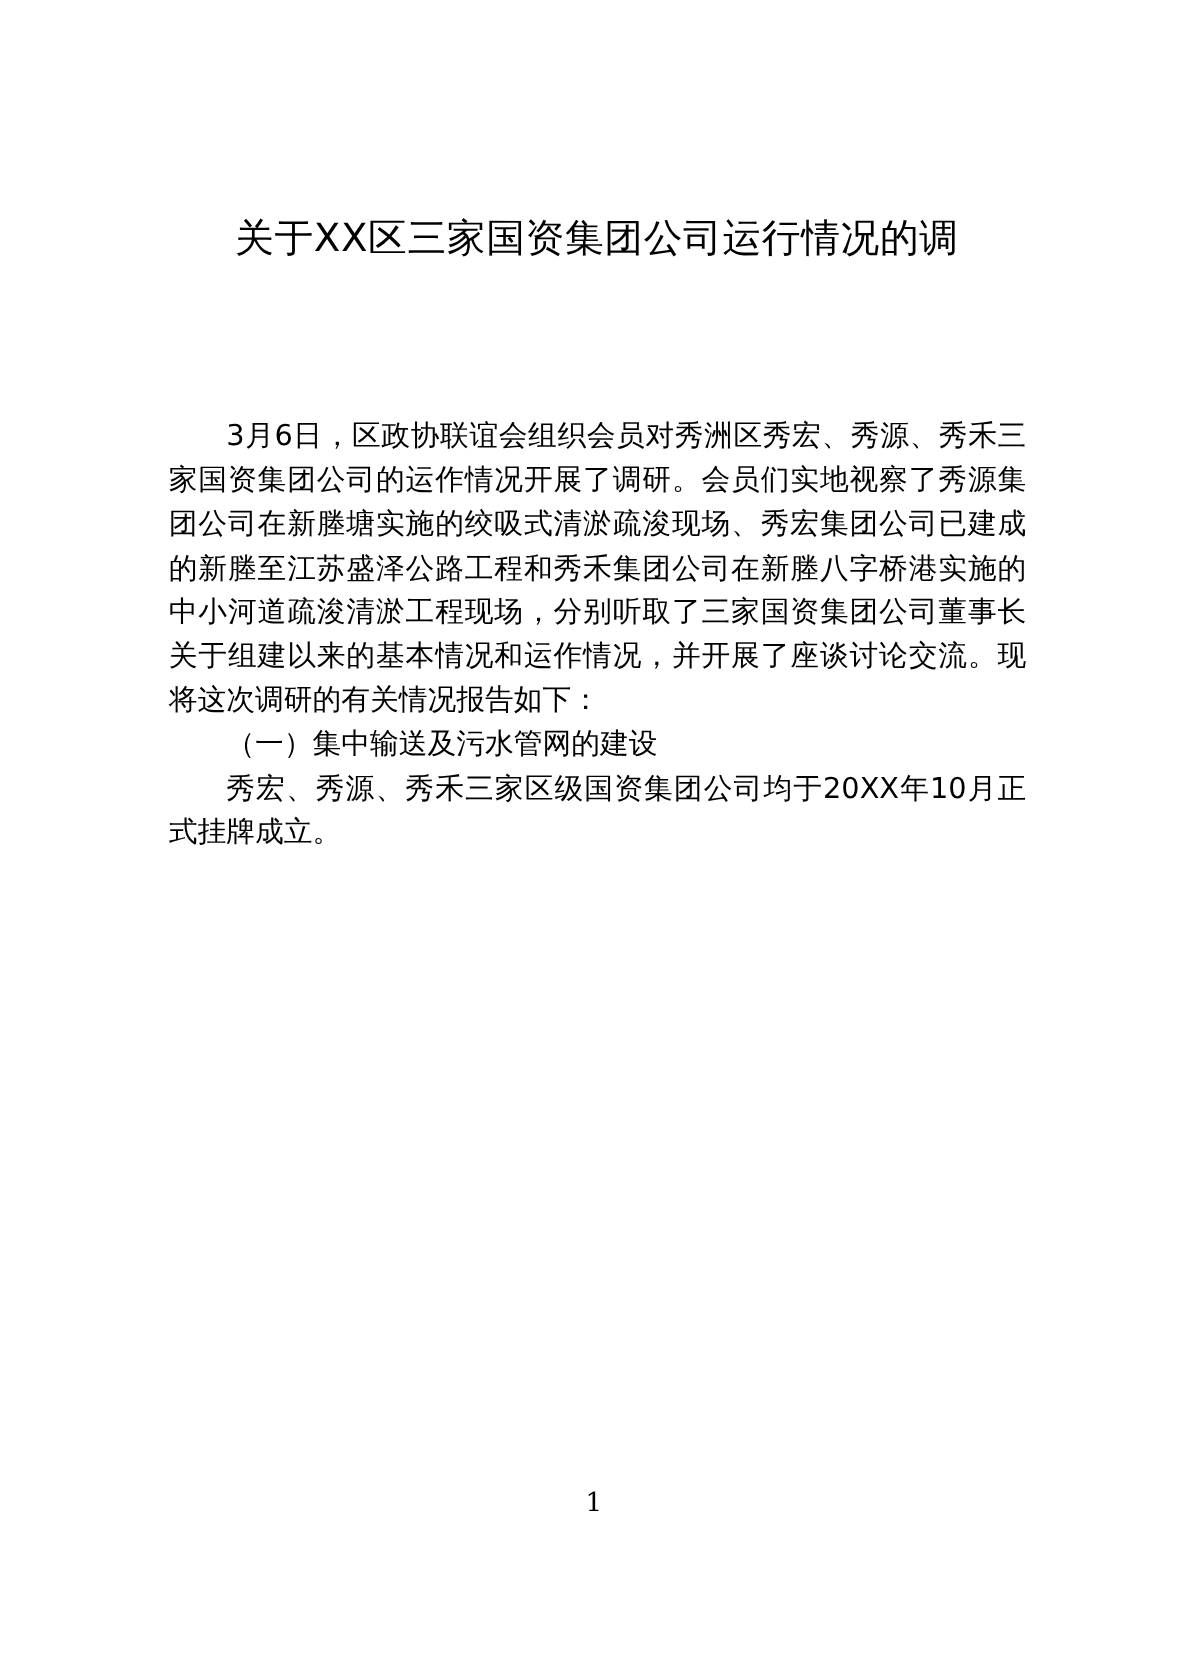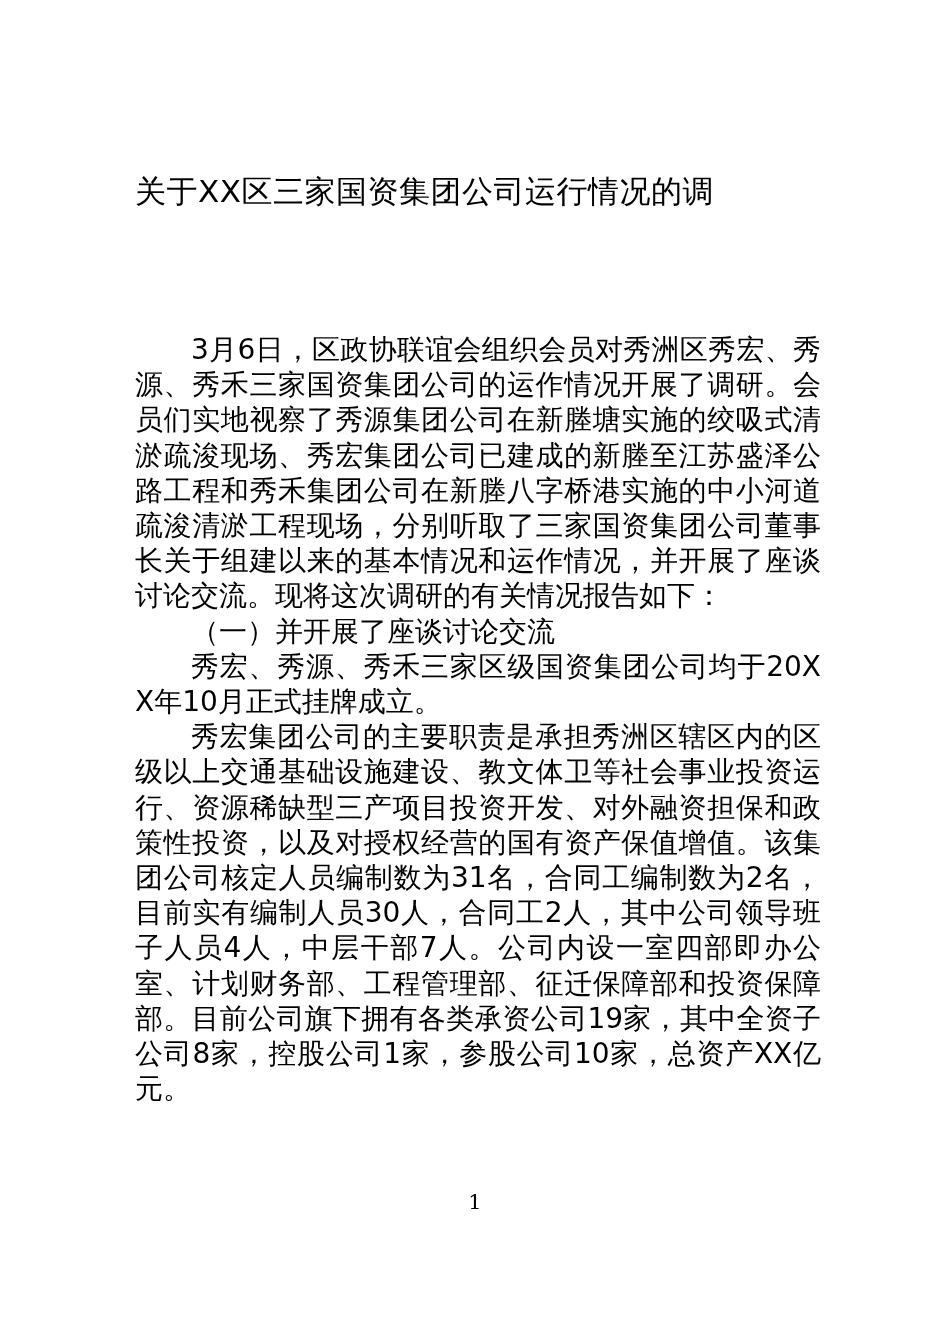--- a/index.html
+++ b/index.html
@@ -23,20 +23,21 @@
     width: 950px;
     height: 1344px;
     background: #ffffff;
   }
 
   .doc-title {
     position: absolute;
     left: 135px;
     top: 160px;
     width: 685px;
+    text-align: center;
     font-family: "DejaVu Sans", "Liberation Sans", sans-serif;
     font-size: 31px;
     line-height: 62px;
     letter-spacing: 0.5px;
     font-weight: 400;
     color: #000000;
   }
 
   .title-line {
     display: block;
@@ -46,21 +47,21 @@
   .body-block {
     position: absolute;
     left: 135px;
     top: 332px;
     width: 686px;
   }
 
   .para {
     margin: 0;
     font-family: "DejaVu Sans", "Liberation Sans", sans-serif;
-    font-size: 28px;
+    font-size: 23px;
     line-height: 35.2px;
     text-align: justify;
     text-justify: inter-character;
     text-indent: 2em;
     letter-spacing: 0px;
     color: #000000;
     word-break: break-all;
   }
 
   .page-number {
@@ -79,20 +80,19 @@
 <body>
 
 <div class="page">
 
   <div class="doc-title">
     <span class="title-line">关于XX区三家国资集团公司运行情况的调</span>
   </div>
 
   <div class="body-block">
     <p class="para">3月6日，区政协联谊会组织会员对秀洲区秀宏、秀源、秀禾三家国资集团公司的运作情况开展了调研。会员们实地视察了秀源集团公司在新塍塘实施的绞吸式清淤疏浚现场、秀宏集团公司已建成的新塍至江苏盛泽公路工程和秀禾集团公司在新塍八字桥港实施的中小河道疏浚清淤工程现场，分别听取了三家国资集团公司董事长关于组建以来的基本情况和运作情况，并开展了座谈讨论交流。现将这次调研的有关情况报告如下：</p>
-    <p class="para">（一）并开展了座谈讨论交流</p>
+    <p class="para">（一）集中输送及污水管网的建设</p>
     <p class="para">秀宏、秀源、秀禾三家区级国资集团公司均于20XX年10月正式挂牌成立。</p>
-    <p class="para">秀宏集团公司的主要职责是承担秀洲区辖区内的区级以上交通基础设施建设、教文体卫等社会事业投资运行、资源稀缺型三产项目投资开发、对外融资担保和政策性投资，以及对授权经营的国有资产保值增值。该集团公司核定人员编制数为31名，合同工编制数为2名，目前实有编制人员30人，合同工2人，其中公司领导班子人员4人，中层干部7人。公司内设一室四部即办公室、计划财务部、工程管理部、征迁保障部和投资保障部。目前公司旗下拥有各类承资公司19家，其中全资子公司8家，控股公司1家，参股公司10家，总资产XX亿元。</p>
   </div>
 
   <div class="page-number">1</div>
 
 </div>
 
 </body></html>

